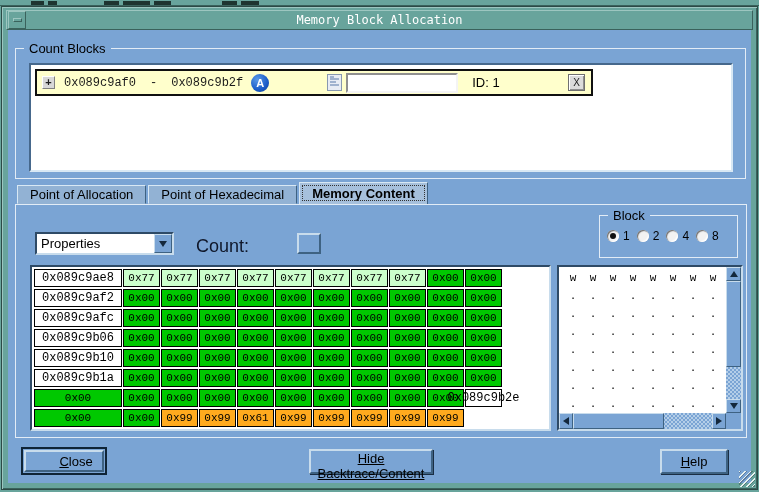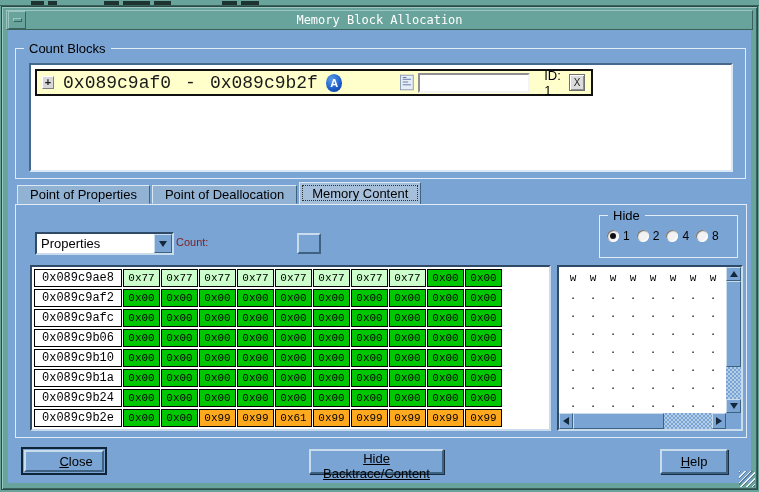--- a/index.html
+++ b/index.html
@@ -28,52 +28,52 @@
   .group-label { position:absolute; top:-8px; left:8px; background:#7AA4D4; padding:0 5px; font-size:13px; color:#000; white-space:nowrap; }
 
   .mem-group { left:7px; top:18px; width:731px; height:131px; }
   .mem-list { position:absolute; left:13px; top:14px; width:704px; height:109px; background:#FFFFFF;
               border:2px solid; border-color:#46688C #D8E8F4 #D8E8F4 #46688C; }
 
   .block-row { position:absolute; left:4px; top:4px; width:558px; height:27px; background:#FFFFCC;
                border:2px solid #101010; display:flex; align-items:center; }
   .plus { width:13px; height:13px; margin-left:5px; background:#D8D8D8; border:1px solid; border-color:#FFFFFF #808080 #808080 #FFFFFF;
           font-size:11px; line-height:10px; text-align:center; color:#222; font-weight:bold; }
-  .range-part { font-family:"Liberation Mono", monospace; font-size:18px; color:#1A1A1A; }
+  .range-part { font-family:"Liberation Mono", monospace; font-size:12px; color:#1A1A1A; }
   .range-start { margin-left:9px; }
   .range-sep { margin:0 14px; }
   .abadge { width:18px; height:18px; margin-left:8px; border-radius:50%;
             background:radial-gradient(circle at 35% 30%, #5A9AE8, #1A5CC8 60%, #0C3A90);
             color:#FFFFFF; font-size:11px; font-weight:bold; text-align:center; line-height:18px; }
   .doc-icon { width:15px; height:17px; margin-left:58px; }
   .label-input { width:112px; height:20px; margin-left:4px; background:#FFFFFF; border:2px solid; border-color:#909090 #F4F4F4 #F4F4F4 #909090;
                  font-size:12px; padding:0 3px; outline:none; }
   .id-label { margin-left:14px; font-size:13px; color:#000; }
   .x-btn { margin-left:auto; margin-right:6px; width:17px; height:17px; background:#DCDCDC;
            border:1px solid #707070; box-shadow: inset 1px 1px 0 #FFFFFF, inset -1px -1px 0 #909090;
            font-size:10px; color:#222; text-align:center; line-height:15px; padding:0; font-family:"Liberation Sans",sans-serif; }
 
   
   .tabbar { position:absolute; left:9px; top:155px; height:19px; display:flex; align-items:flex-end; }
   .tab { height:19px; padding:0 12px; margin-right:2px; background:#92B2D4; font-size:13px; color:#000;
          display:flex; align-items:center; border:1px solid; border-color:#D8E8F4 #3E6282 transparent #D8E8F4; }
-  .tab.sel { height:22px; background:#A6C0DC; position:relative; z-index:2; outline:1px dotted #333; outline-offset:-4px; border-bottom:none; }
+  .tab.sel { height:22px; background:#A6C0DC; position:relative; z-index:2; outline:1px dotted #333; outline-offset:-4px; border-bottom:none;font-weight:bold; }
 
   .panel { position:absolute; left:7px; top:174px; width:732px; height:234px; background:#7AA4D4;
            border:1px solid #E2ECF6; }
 
   
   .combo { position:absolute; left:19px; top:27px; width:139px; height:23px; display:flex;
            border:2px solid; border-color:#2E4A66 #C8DCEC #C8DCEC #2E4A66; background:#FFFFFF; }
   .combo-text { flex:1; font-size:13px; padding:2px 4px; color:#000; overflow:hidden; white-space:nowrap; }
   .combo-arrow { width:18px; background:#7AA4D4; border:1px solid; border-color:#C8DCEC #3E6282 #3E6282 #C8DCEC;
                  display:flex; align-items:center; justify-content:center; }
   .tri-down { width:0; height:0; border-left:4px solid transparent; border-right:4px solid transparent; border-top:6px solid #14283C; }
 
-  .count-label { position:absolute; left:160px; top:31px; font-size:11px; color:#7f1d1d; }
+  .count-label { position:absolute; left:180px; top:31px; font-size:18px; color:#0f172a; }
   .count-input { position:absolute; left:204px; top:27px; width:73px; height:23px; background:#FFFFFF;
                  border:2px solid; border-color:#2E4A66 #C8DCEC #C8DCEC #2E4A66; font-size:13px; padding:0 4px; outline:none; }
   .spin-btn { position:absolute; left:281px; top:28px; width:24px; height:21px; background:#7AA4D4;
               border:2px solid; border-color:#C8DCEC #3E6282 #3E6282 #C8DCEC; }
 
   .bytes-group { left:583px; top:10px; width:139px; height:43px; }
   .radios { position:absolute; left:7px; top:13px; right:2px; display:flex; align-items:center; }
   .radio-item { display:flex; align-items:center; margin-right:7px; }
   .radio { width:12px; height:12px; border-radius:50%; background:#F2F2F2;
            box-shadow: inset 1px 1px 1px #6A6A6A, inset -1px -1px 1px #FFFFFF; margin-right:4px; position:relative; }
@@ -111,21 +111,21 @@
   .tri-up2 { width:0; height:0; border-left:4px solid transparent; border-right:4px solid transparent; border-bottom:6px solid #14283C; }
   .tri-down2 { width:0; height:0; border-left:4px solid transparent; border-right:4px solid transparent; border-top:6px solid #14283C; }
   .tri-left2 { width:0; height:0; border-top:4px solid transparent; border-bottom:4px solid transparent; border-right:6px solid #14283C; }
   .tri-right2 { width:0; height:0; border-top:4px solid transparent; border-bottom:4px solid transparent; border-left:6px solid #14283C; }
 
   
   .btn { background:#7AA4D4; border:2px solid; border-color:#C8DCEC #3E6282 #3E6282 #C8DCEC;
          font-size:13px; color:#000; font-family:"Liberation Sans", sans-serif; }
   .default-ring { position:absolute; left:13px; top:417px; border:2px solid #0F2436; padding:1px; background:#7AA4D4; }
   .btn-close { width:80px; height:22px;padding-left:24px; }
-  .btn-mid { position:absolute; left:301px; top:419px; width:135px; height:25px; box-shadow:1px 1px 0 #1A2E44;text-decoration:underline; }
+  .btn-mid { position:absolute; left:301px; top:419px; width:124px; height:25px; box-shadow:1px 1px 0 #1A2E44;text-decoration:underline; }
   .btn-help { position:absolute; left:652px; top:419px; width:68px; height:25px; box-shadow:1px 1px 0 #1A2E44; }
 
   .grip { position:absolute; right:2px; bottom:2px; width:16px; height:16px;
           background:repeating-linear-gradient(135deg, #E8F2F0 0 1px, rgba(0,0,0,0.25) 1px 2px, transparent 2px 4px); }
 </style>
 </head>
 <body>
 
 <div class="screen">
 
@@ -165,39 +165,39 @@
               <path d="M3 3 H7" stroke="#5878A8" stroke-width="1" fill="none"></path>
             </svg>
             <input class="label-input" type="text" value="" style="">
             <span class="id-label">ID: 1</span>
             <button class="x-btn">X</button>
           </div>
         </div>
       </div>
 
       <div class="tabbar">
-          <div class="tab">Point of Properties</div>
-          <div class="tab">Point of Deallocation</div>
+          <div class="tab">Point of Allocation</div>
+          <div class="tab">Point of Hexadecimal</div>
           <div class="tab sel">Memory Content</div>
         </div>
 
       <div class="panel">
 
         <div class="combo">
           <div class="combo-text">Properties</div>
           <div class="combo-arrow">
               <i class="tri-down"></i>
             </div>
         </div>
 
         <span class="count-label">Count:</span>
         <button class="spin-btn"></button>
 
         <div class="group bytes-group">
-          <div class="group-label">Hide</div>
+          <div class="group-label">Block</div>
           <div class="radios">
               <span class="radio-item">
                 <span class="radio">
                   <span class="dot"></span>
                 </span>
                 <span class="radio-label">1</span>
               </span>
               <span class="radio-item">
                 <span class="radio"></span>
                 <span class="radio-label">2</span>
@@ -273,21 +273,20 @@
             <div class="val-cell" style="background: rgb(0, 200, 0);">0x00</div>
             <div class="val-cell" style="background: rgb(0, 200, 0);">0x00</div>
             <div class="val-cell" style="background: rgb(0, 200, 0);">0x00</div>
             <div class="val-cell" style="background: rgb(0, 200, 0);">0x00</div>
             <div class="val-cell" style="background: rgb(0, 200, 0);">0x00</div>
             <div class="val-cell" style="background: rgb(0, 200, 0);">0x00</div>
             <div class="val-cell" style="background: rgb(0, 200, 0);">0x00</div>
             <div class="val-cell" style="background: rgb(0, 200, 0);">0x00</div>
             <div class="val-cell" style="background: rgb(0, 200, 0);">0x00</div>
             <div class="val-cell" style="background: rgb(0, 200, 0);">0x00</div>
-            <div class="addr-cell">0x089c9b24</div>
             <div class="val-cell" style="background: rgb(0, 200, 0);">0x00</div>
             <div class="val-cell" style="background: rgb(0, 200, 0);">0x00</div>
             <div class="val-cell" style="background: rgb(0, 200, 0);">0x00</div>
             <div class="val-cell" style="background: rgb(0, 200, 0);">0x00</div>
             <div class="val-cell" style="background: rgb(0, 200, 0);">0x00</div>
             <div class="val-cell" style="background: rgb(0, 200, 0);">0x00</div>
             <div class="val-cell" style="background: rgb(0, 200, 0);">0x00</div>
             <div class="val-cell" style="background: rgb(0, 200, 0);">0x00</div>
             <div class="val-cell" style="background: rgb(0, 200, 0);">0x00</div>
             <div class="val-cell" style="background: rgb(0, 200, 0);">0x00</div>

